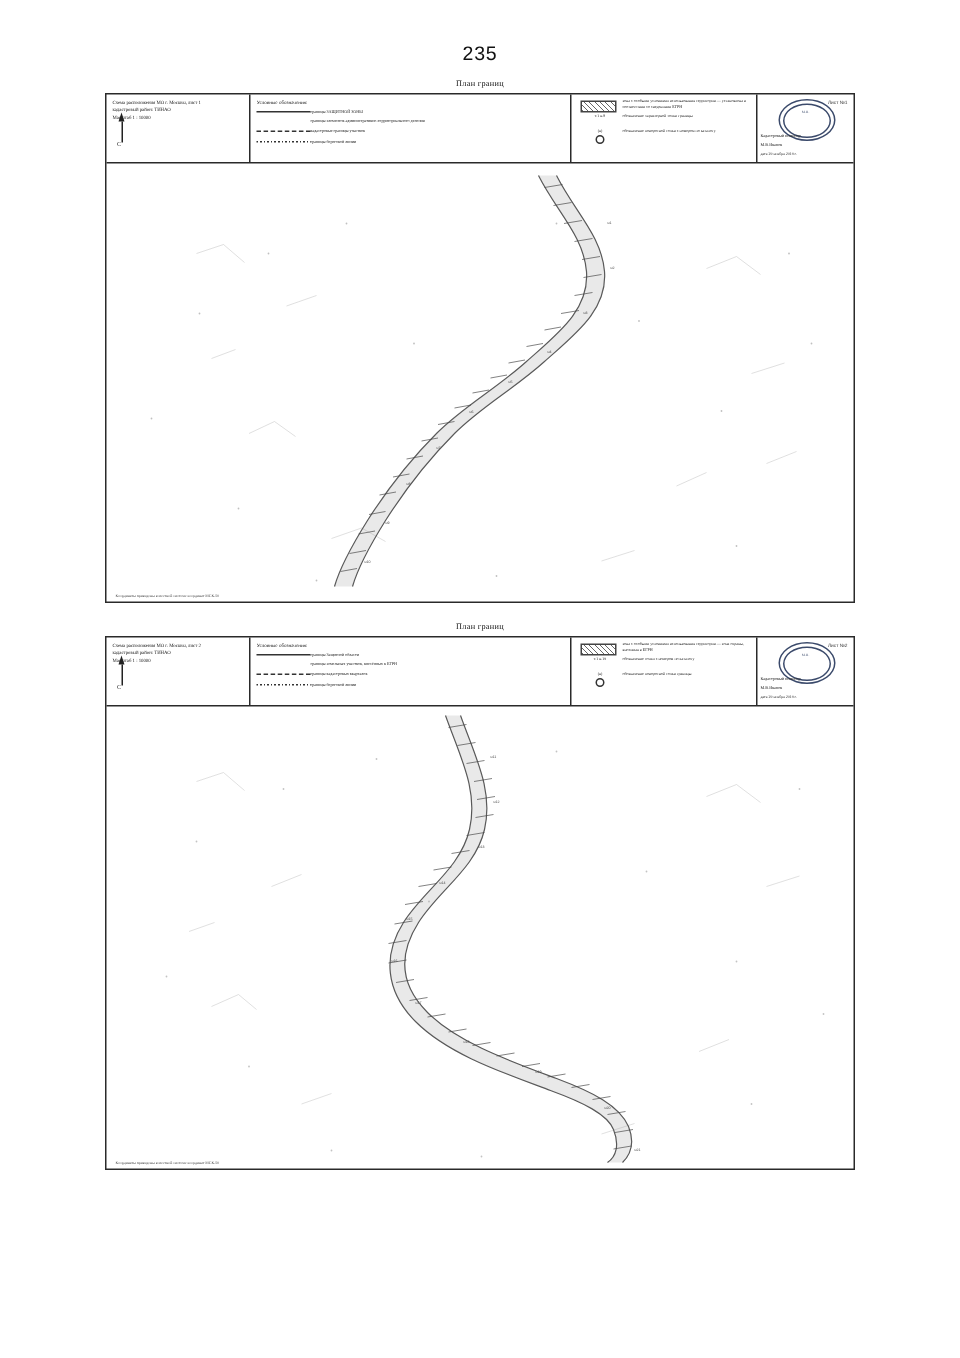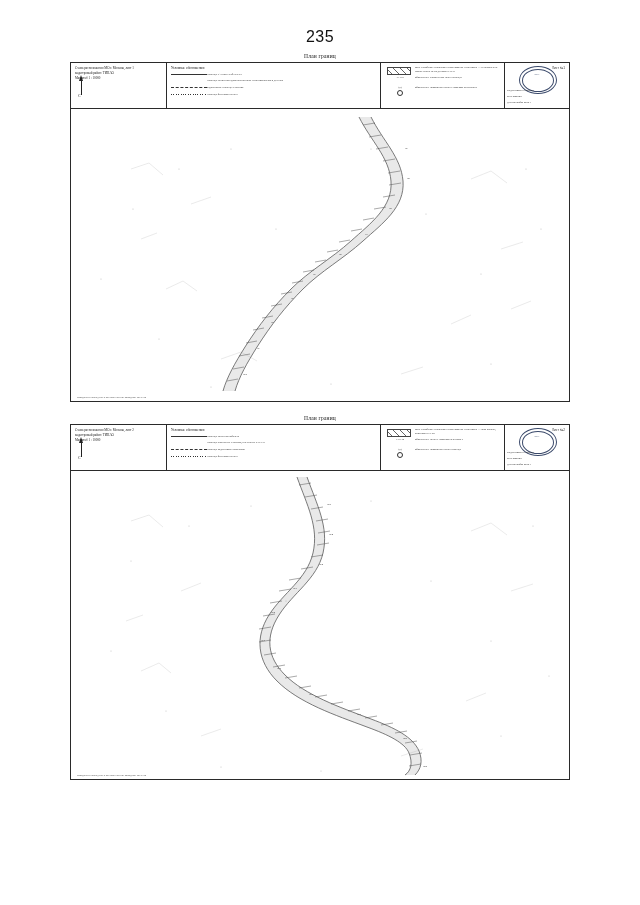--- a/index.html
+++ b/index.html
@@ -22,21 +22,21 @@
     height: 905px;
     background: #fff;
   }
   .page-number {
     position: absolute;
     top: 28px;
     left: 0;
     width: 640px;
     text-align: center;
     font-family: "Liberation Sans", sans-serif;
-    font-size: 16px;
+    font-size: 13px;
     color: #111;
     letter-spacing: 0.5px;
   }
   
   .sheet {
     position: absolute;
     border: 1px solid #2a2a2a;
     background: #fff;
     box-sizing: border-box;
   }

